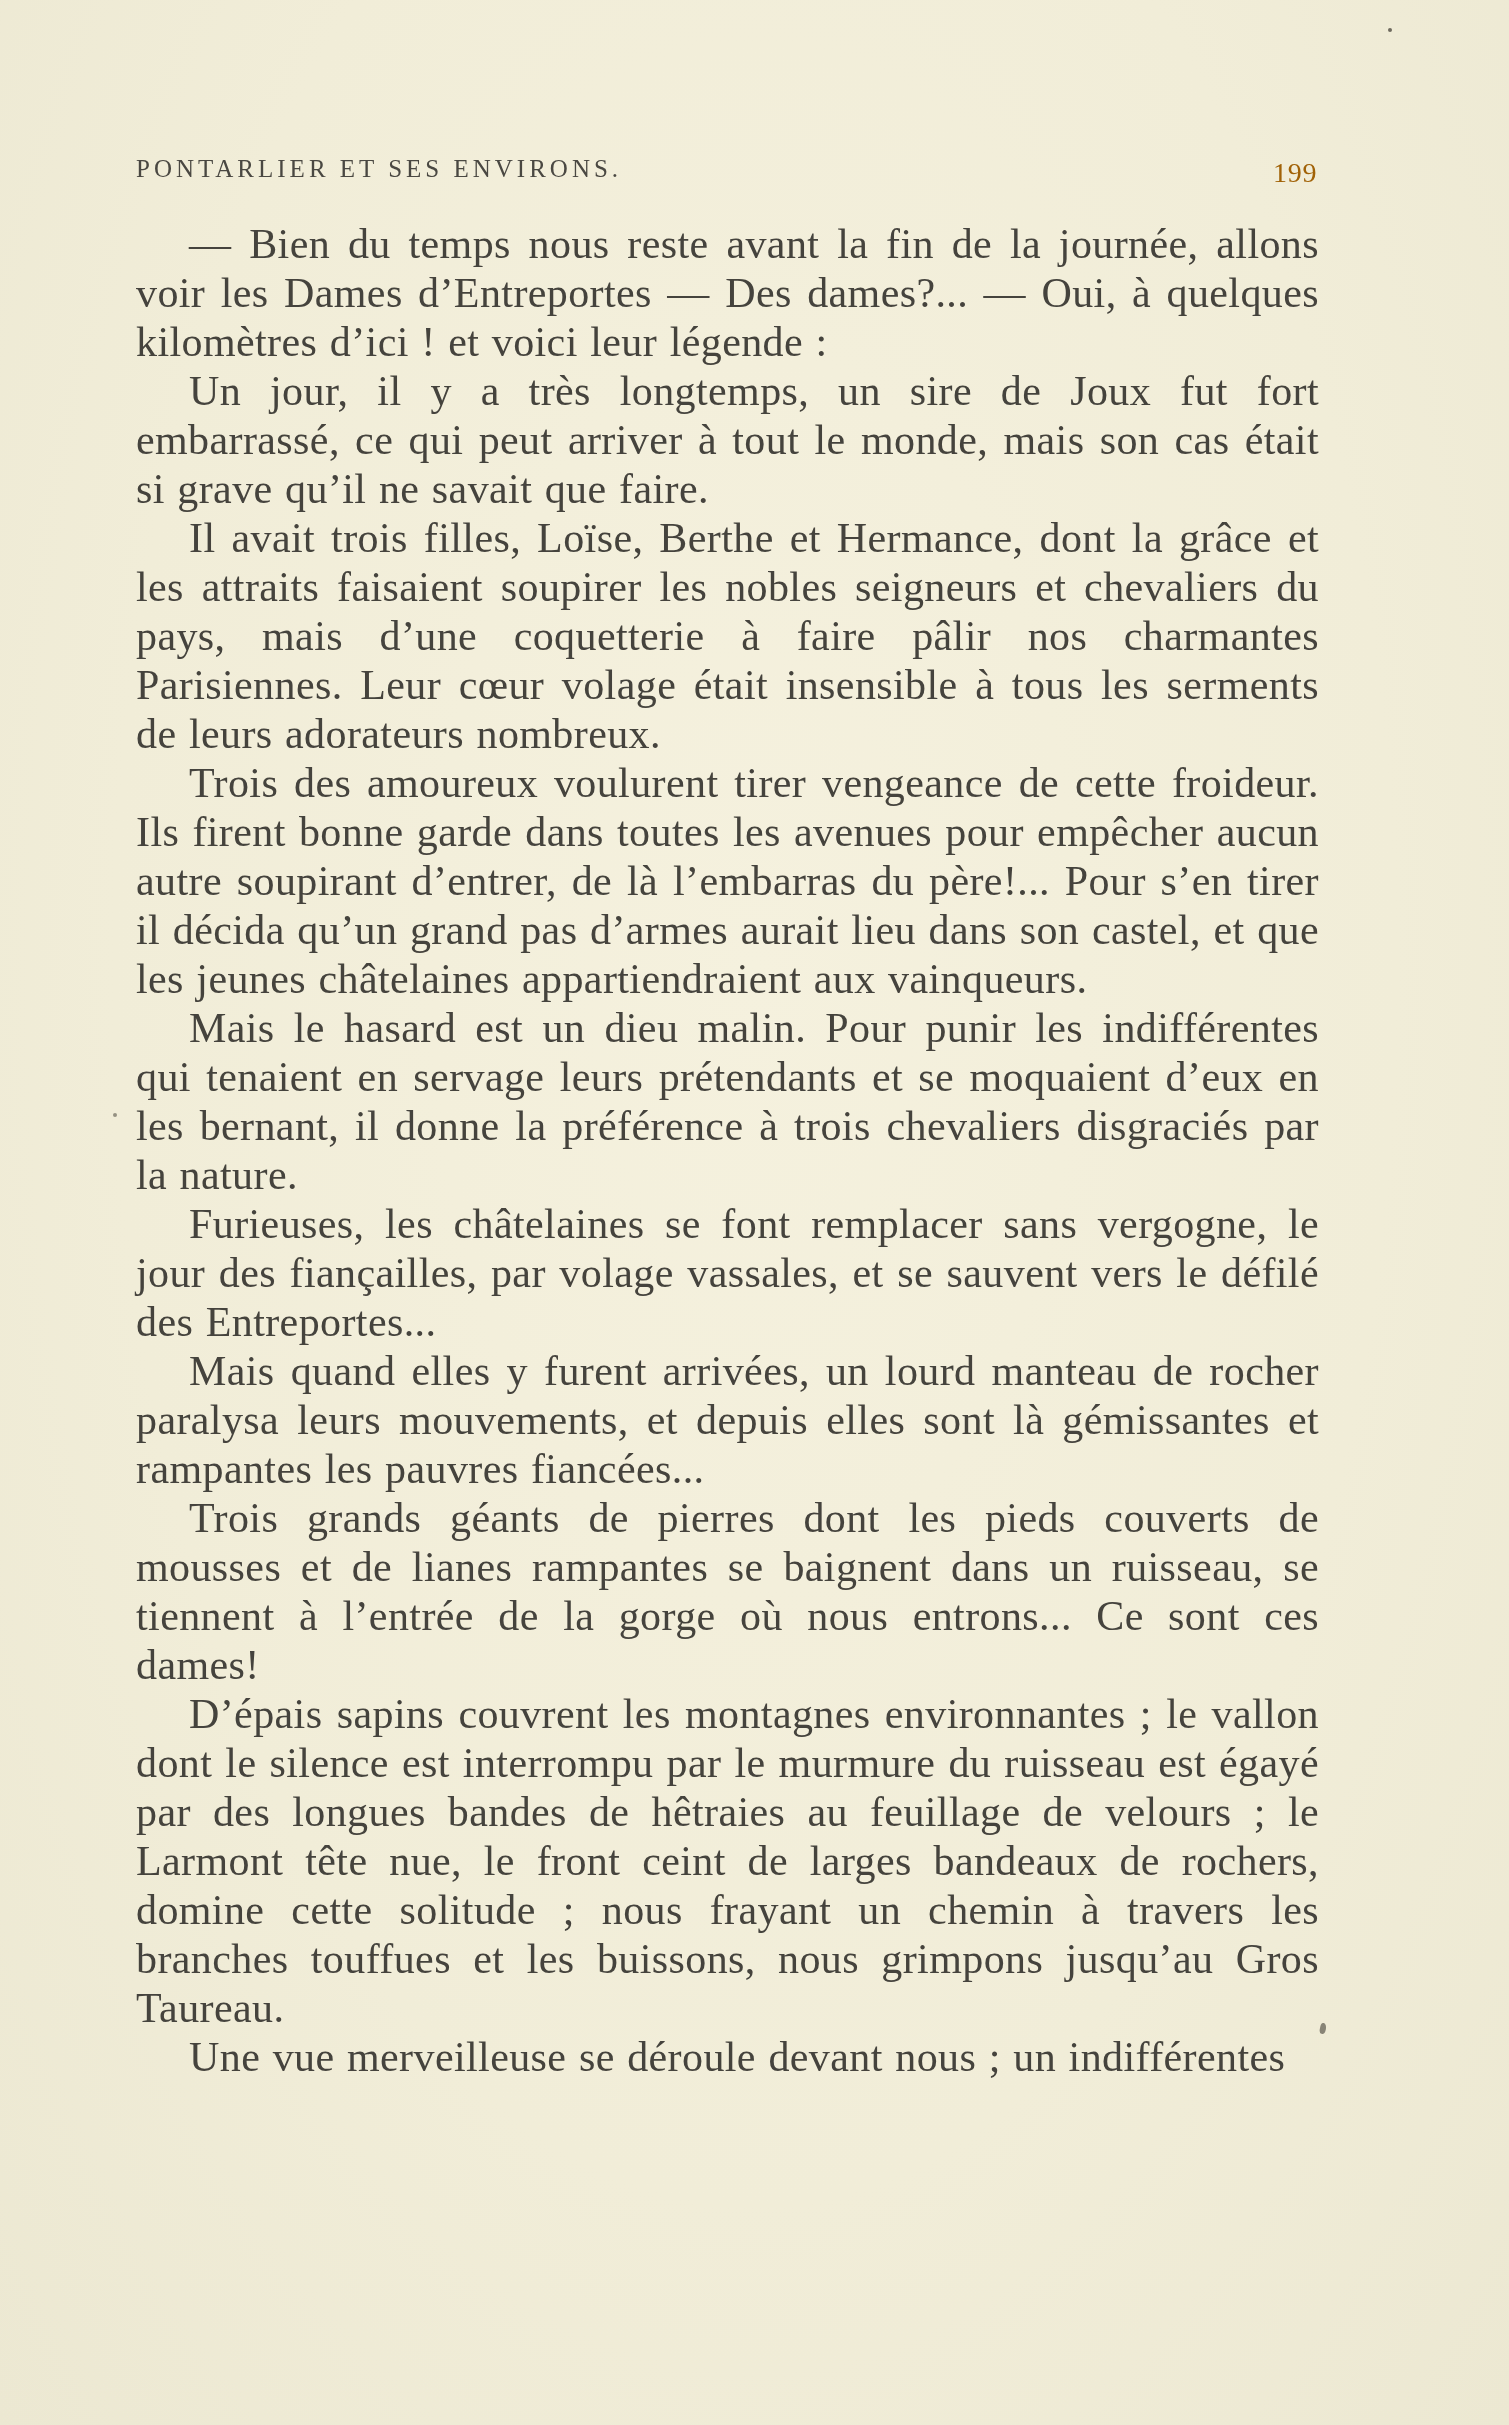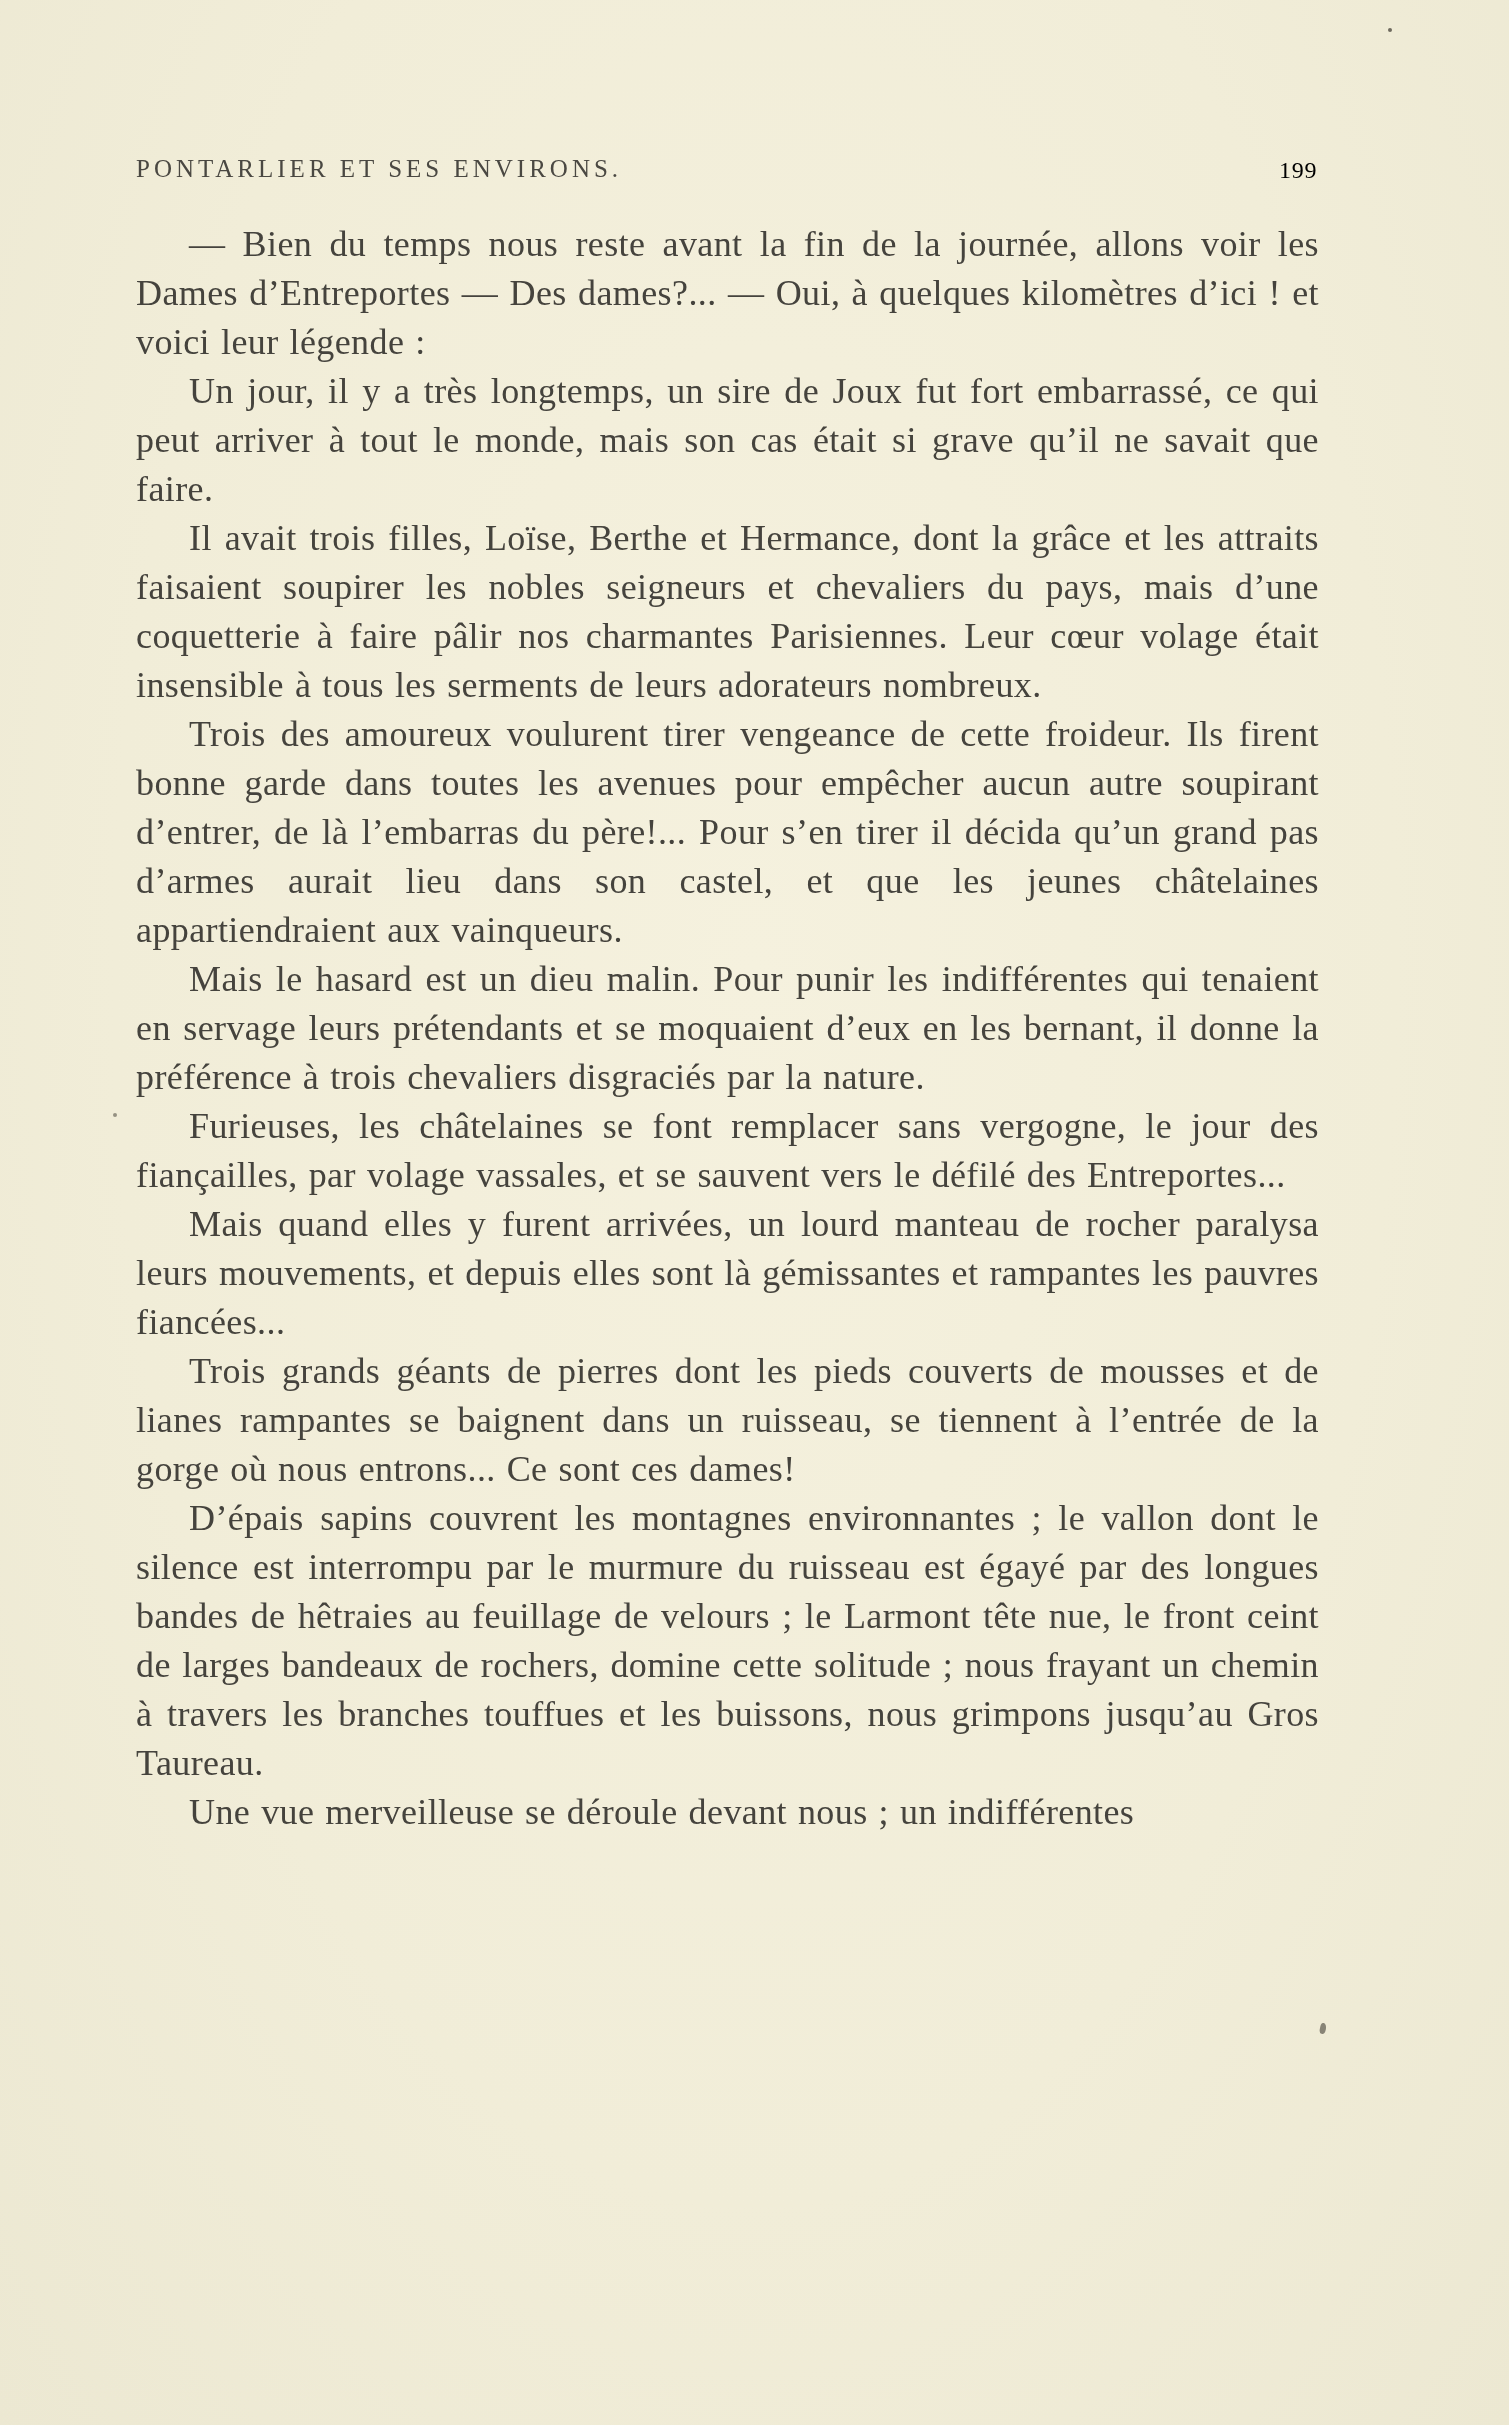--- a/index.html
+++ b/index.html
@@ -38,27 +38,27 @@
     text-align: left;
     font-size: 25px;
     letter-spacing: 4px;
     color: #4a4842;
     white-space: nowrap;
   }
   .page-number {
     position: absolute;
     right: 1.6px;
     top: 1.6px;
-    font-size: 24px;
+    font-size: 28px;
     letter-spacing: 0.8px;
-    color: #000000;
+    color: #a16207;
   }
   .body-text p {
     margin: 0;
-    font-size: 36px;
+    font-size: 42px;
     line-height: 49px;
     text-align: justify;
     text-indent: 53px;
     letter-spacing: 0.4px;
     word-spacing: 1.6px;
     color: #45433d;
     hyphens: auto;
     -webkit-hyphens: auto;
   }
   .speck {

